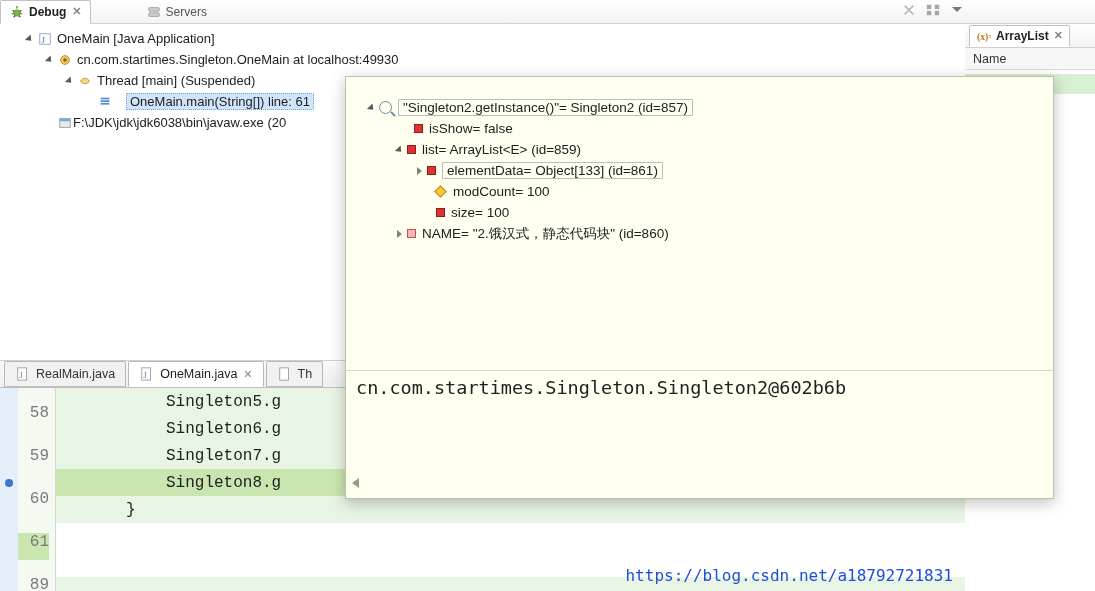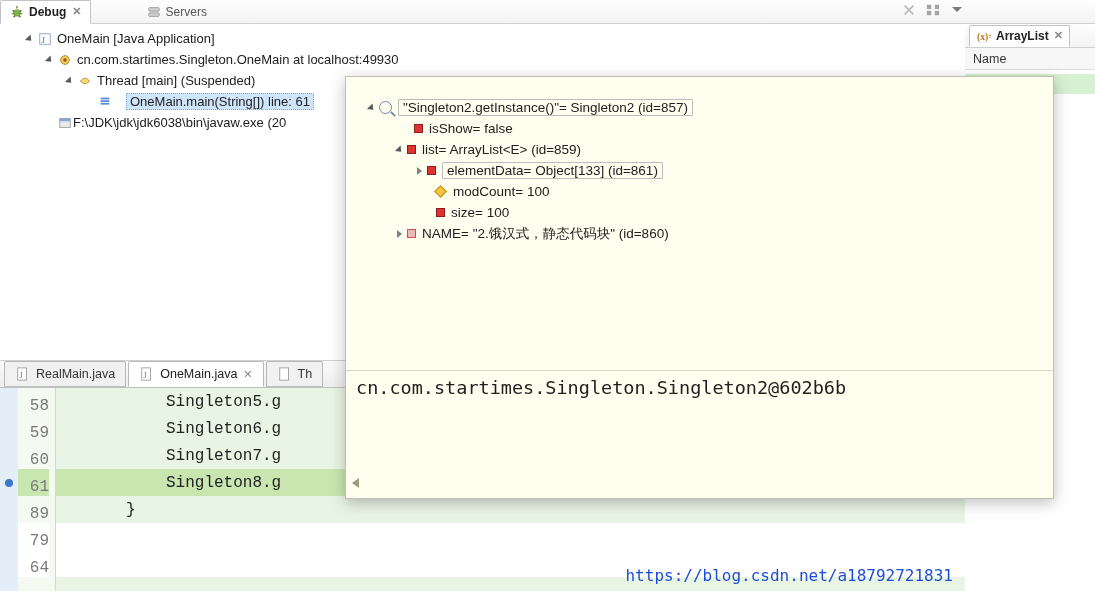--- a/index.html
+++ b/index.html
@@ -120,21 +120,21 @@
     position:relative;
     overflow:hidden;
   }
   .brk-col { width:18px; background:#e3eef9; position:relative; }
   .gutter {
     width:38px; background:#f4f9f2; color:#7a7a7a; text-align:right;
     padding-right:6px; border-right:1px solid #cddbc7;
   }
   .code { flex:1; background:#e9f5e4; }
   .code-line { height:27px; display:flex; align-items:center; padding-left:110px; white-space:pre; }
-  .gut-line { height:27px; display:flex; align-items:flex-end; justify-content:flex-end; }
+  .gut-line { height:27px; display:flex; align-items:flex-start; justify-content:flex-end;margin-top:16px; }
   .hl-line { background:#c9e6b1; }
   .editor .brace { padding-left:70px; }
   .watermark {
     position:absolute; right:12px; bottom:6px;
     color:#1d4ed8;
     font-family:Consolas,monospace; font-size:16px;
     pointer-events:none;
   }
 
   

